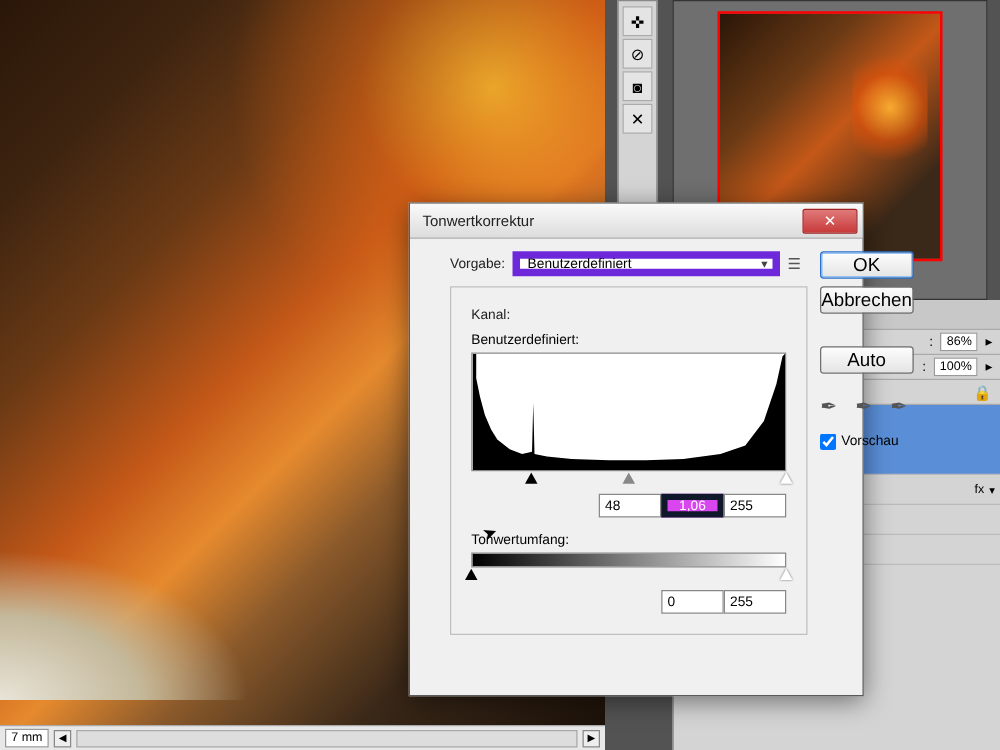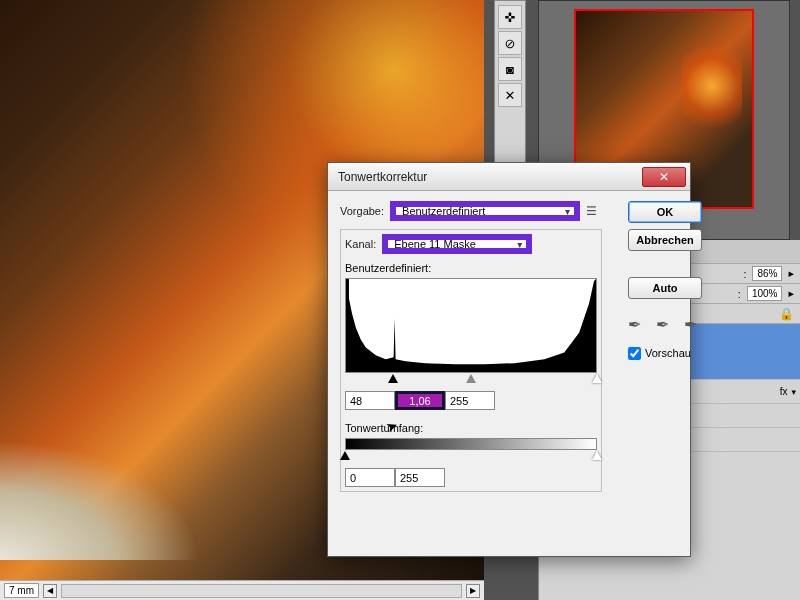--- a/index.html
+++ b/index.html
@@ -31,55 +31,55 @@
 .eye { width: 14px; height: 14px; display: flex; align-items: center; justify-content: center; font-size: 10px; }
 .fx-label { margin-left: auto; font-size: 10px; }
 
 
 .dialog { position: absolute; left: 327px; top: 162px; width: 364px; height: 395px; background: #f0f0f0; border: 1px solid #5a5a5a; box-shadow: 0 4px 20px rgba(0,0,0,0.5); }
 .titlebar { height: 28px; background: linear-gradient(#fafafa, #dcdcdc); border-bottom: 1px solid #aaa; display: flex; align-items: center; padding: 0 4px 0 10px; }
 .titlebar .title { font-size: 12px; color: #222; }
 .titlebar .spacer { flex: 1; }
 .win-close { width: 44px; height: 20px; background: linear-gradient(#e07a7a, #c83a3a); border: 1px solid #a02020; border-radius: 2px; color: #fff; display: flex; align-items: center; justify-content: center; font-size: 12px; cursor: pointer; }
 
-.dialog-body { padding: 10px 12px; display: flex; gap: 26px; }
+.dialog-body { padding: 10px 12px; display: flex; gap: 10px; margin-left: 20px; }
 .left-col { flex: 1; }
 .right-col { width: 96px; display: flex; flex-direction: column; gap: 6px; align-items: stretch; }
-.btn { height: 22px; border: 1px solid #707070; background: linear-gradient(#fdfdfd, #e4e4e4); border-radius: 3px; font-size: 11px; cursor: pointer; font-weight: bold; }
+.btn { height: 22px; border: 1px solid #707070; background: linear-gradient(#fdfdfd, #e4e4e4); border-radius: 3px; font-size: 15px; cursor: pointer; }
 .btn.primary { border: 1px solid #2a6fc9; box-shadow: 0 0 0 1px #7ab5f5 inset; }
 .eyedroppers { display: flex; gap: 10px; justify-content: center; margin: 10px 0 8px; }
 .eyedropper { width: 18px; height: 18px; font-size: 16px; cursor: pointer; color: #555; }
 .checkbox-row { display: flex; gap: 4px; font-size: 11px; }
 
 .form-row { display: flex; align-items: center; gap: 6px; margin-bottom: 8px; font-size: 11px; }
 .form-row label { color: #222; }
 .dropdown { flex: 1; height: 20px; border: 6px solid #6d28d9; background: #fff; padding: 0 18px 0 6px; font-size: 11px; position: relative; display: flex; align-items: center; }
 .dropdown::after { content: "▾"; position: absolute; right: 4px; font-size: 10px; color: #444; }
 .menu-icon { width: 16px; font-size: 12px; cursor: pointer; color: #555; }
 
-.fieldset { border: 1px solid #c0c0c0; padding: 4px; margin-top: 4px; }
+.fieldset { border: 1px solid #c0c0c0; padding: 16px; margin-top: 4px; }
 .section-label { font-size: 11px; margin-bottom: 4px; }
 
 .histogram { width: 252px; height: 95px; background: #fff; border: 1px solid #888; position: relative; overflow: hidden; }
 .histo-shape { position: absolute; bottom: 0; left: 0; width: 100%; height: 100%; }
 .histo-shape svg { width: 100%; height: 100%; display: block; }
 
 .slider-track { width: 252px; height: 10px; position: relative; margin-top: 2px; }
 .slider-handle { position: absolute; top: -1px; width: 10px; height: 10px; margin-left: -5px; }
 .slider-handle.black { left: 19%; } 
 .slider-handle.gray { left: 50%; } 
 .slider-handle.white { left: 100%; }
 .tri-black { border-left: 5px solid transparent; border-right: 5px solid transparent; border-bottom: 9px solid #000; width: 0; height: 0; }
 .tri-gray { border-left: 5px solid transparent; border-right: 5px solid transparent; border-bottom: 9px solid #888; width: 0; height: 0; }
 .tri-white { border-left: 5px solid transparent; border-right: 5px solid transparent; border-bottom: 9px solid #fff; width: 0; height: 0; filter: drop-shadow(0 0 1px #666); }
 .cursor-arrow { position: absolute; left: 58px; top: 255px; font-size: 14px; color: #000; transform: rotate(-20deg); pointer-events: none; }
 
-.value-row { display: flex; justify-content: flex-start; width: 252px; margin-top: 6px; }
+.value-row { display: flex; justify-content: flex-end; width: 252px; margin-top: 6px; }
 .value-input { width: 50px; height: 19px; border: 1px solid #888; background: #fff; text-align: left; padding: 0 4px; font-size: 11px; }
-.value-input.selected { background: #a21caf; color: #fff; border: 3px solid #0f172a; text-align: center; }
+.value-input.selected { background: #d946ef; color: #fff; border: 5px solid #0f172a; text-align: center; }
 
 .output-gradient { width: 252px; height: 12px; background: linear-gradient(to right, #000, #fff); border: 1px solid #888; margin-top: 4px; }
 </style>
 </head>
 <body>
 
 <div class="canvas-bg"></div>
 
 <div class="statusbar">
   <span class="field">7 mm</span>
@@ -150,23 +150,20 @@
       <div class="form-row">
         <label>Vorgabe:</label>
         <div class="dropdown">
             <span>Benutzerdefiniert</span>
           </div>
         <span class="menu-icon">☰</span>
       </div>
       <div class="fieldset">
         <div class="form-row">
           <label>Kanal:</label>
-          <div class="dropdown" style="flex:0 0 150px;">
-              <span>Ebene 11 Maske</span>
-            </div>
         </div>
         <div class="section-label">Benutzerdefiniert:</div>
         <div class="histogram">
           <div class="histo-shape">
             <svg viewBox="0 0 252 95" preserveAspectRatio="none">
               <path d="M0,0 L3,0 L3,20 L6,35 L10,50 L15,62 L20,70 L30,78 L40,82 L48,80 L49,40 L50,82 L60,84 L80,86 L110,87 L140,87 L170,86 L200,82 L220,75 L235,55 L245,25 L250,2 L252,0 L252,95 L0,95 Z" fill="#000"></path>
             </svg>
           </div>
         </div>
         <div class="slider-track">

